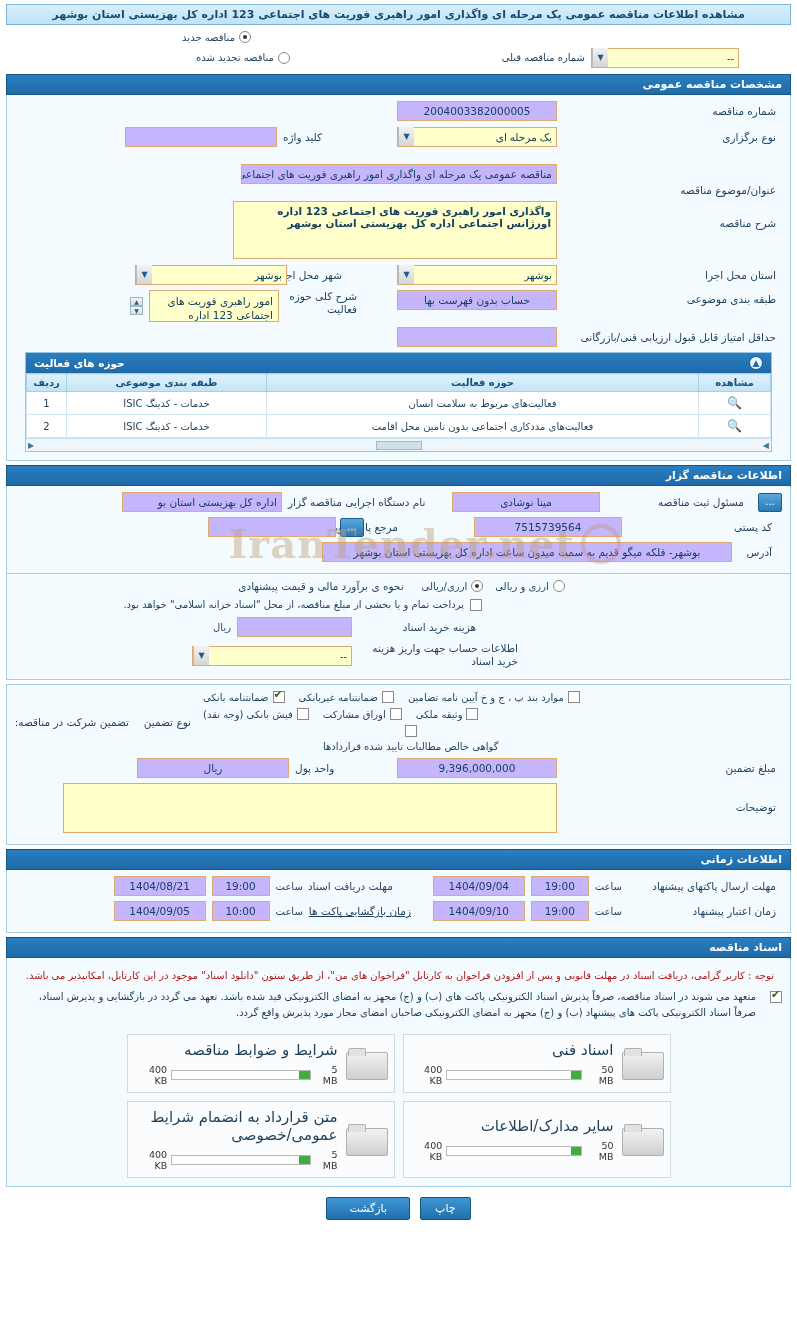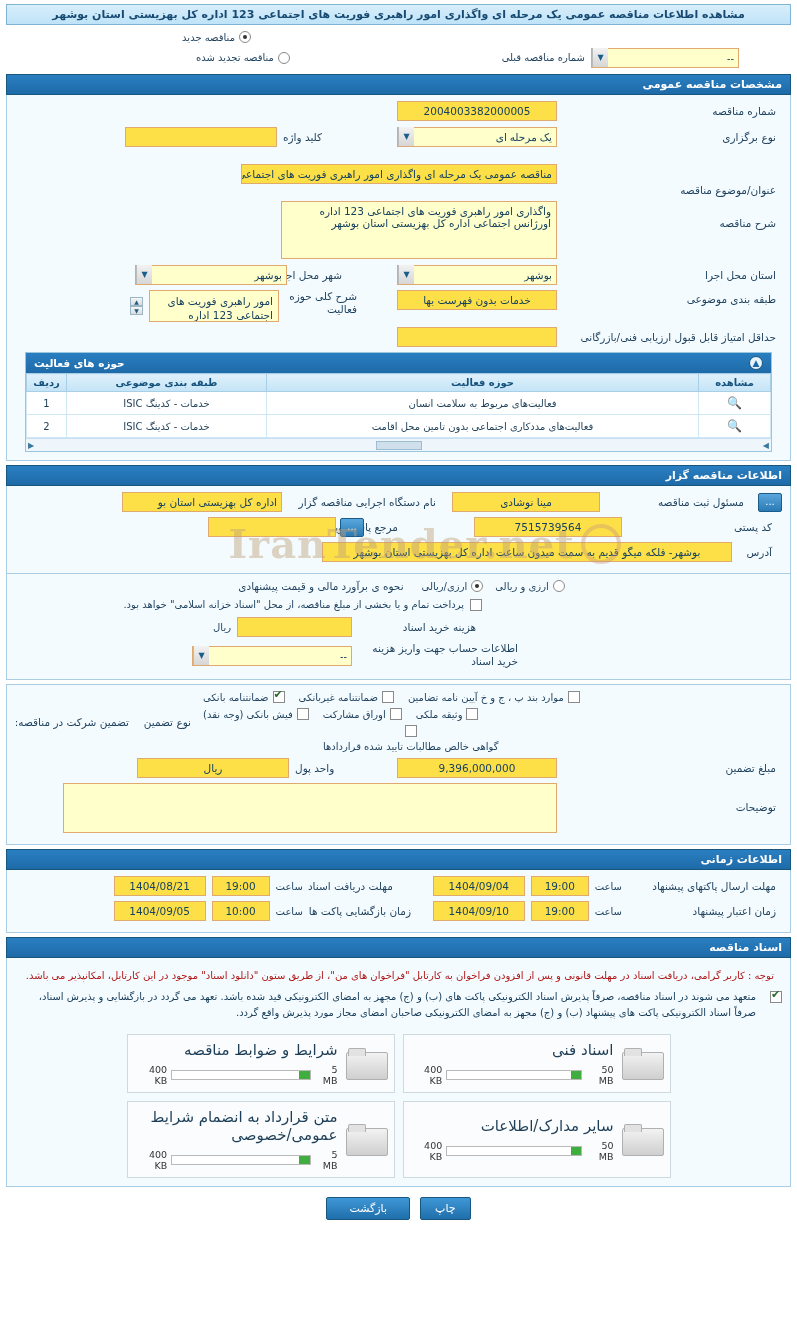--- a/index.html
+++ b/index.html
@@ -46,21 +46,21 @@
   
   .row { display: flex; align-items: center; margin-bottom: 5px; }
   .lbl {
     font-size: 10.5px;
     color: #1c3f5c;
     text-align: right;
     padding: 0 6px;
     white-space: nowrap;
   }
   .fld {
-    background: #fde047;
+    background: #c4b5fd;
     border: 1px solid #e0a96d;
     font-size: 10.5px;
     color: #16415f;
     padding: 2px 4px;
     height: 20px;
     line-height: 15px;
     overflow: hidden;
     white-space: nowrap;
     text-align: right;
   }
@@ -269,21 +269,21 @@
       <input class="fld" style="width: 152px;" value="">
     </div>
 
     <div class="row" style="justify-content:flex-start;">
       <span class="lbl" style="width:225px;margin-top:32px;">عنوان/موضوع مناقصه</span>
       <span class="fld" style="width:316px;">مناقصه عمومی یک مرحله ای واگذاری امور راهبری فوریت های اجتماعی 123 اداره کل بهزیستی</span>
     </div>
 
     <div class="row" style="justify-content:flex-start; align-items:flex-start;">
       <span class="lbl" style="width:225px; padding-top:16px;">شرح مناقصه</span>
-      <div class="area" style="width:276px; height:58px;">واگذاری امور راهبری فوریت های اجتماعی 123 اداره اورژانس اجتماعی اداره کل بهزیستی استان بوشهر</div>
+      <div class="area" style="width:324px; height:58px;font-weight:bold;">واگذاری امور راهبری فوریت های اجتماعی 123 اداره اورژانس اجتماعی اداره کل بهزیستی استان بوشهر</div>
     </div>
 
     <div class="row" style="justify-content:flex-start;">
       <span class="lbl" style="width:225px;">استان محل اجرا</span>
       <span class="sel-wrap">
         <select class="fld" style="width:160px;">
           <option>بوشهر</option>
         </select>
         <span class="arrow">▼</span>
       </span>
@@ -291,21 +291,21 @@
       <span class="sel-wrap">
         <select class="fld" style="width:152px;">
           <option>بوشهر</option>
         </select>
         <span class="arrow">▼</span>
       </span>
     </div>
 
     <div class="row" style="justify-content:flex-start; align-items:flex-start;">
       <span class="lbl" style="width:225px; padding-top:3px;">طبقه بندی موضوعی</span>
-      <span class="fld" style="width:160px; text-align:center;">خدمات بدون فهرست بها</span>
+      <span class="fld" style="width:160px; text-align:center;">حساب بدون فهرست بها</span>
       <span class="lbl" style="width:118px; text-align:right; padding-right:40px; white-space:normal; line-height:13px;">شرح کلی حوزه فعالیت</span>
       <span class="tri-box">
         <span class="area" style="width:130px; height:32px; line-height:14px; white-space:normal;">امور راهبری فوریت های اجتماعی 123 اداره</span>
         <span class="spinner-col">
           <span class="spin">▲</span>
           <span class="spin">▼</span>
         </span>
       </span>
     </div>
 
@@ -350,21 +350,21 @@
       </div>
     </div>
   </div>
 
   <div class="sec-head">اطلاعات مناقصه گزار</div>
   <div class="sec-body">
     <div class="row" style="justify-content:flex-start;">
       <span class="dots-btn" style="margin-left:8px;">...</span>
       <span class="lbl" style="width:150px;">مسئول ثبت مناقصه</span>
       <span class="fld" style="width:148px; text-align:center;">مینا نوشادی</span>
-      <span class="lbl" style="width:170px; text-align:right; padding-right:16px;">نام دستگاه اجرایی مناقصه گزار</span>
+      <span class="lbl" style="width:170px; text-align:left; padding-right:16px;">نام دستگاه اجرایی مناقصه گزار</span>
       <span class="fld" style="width:160px;">اداره کل بهزیستی استان بو</span>
     </div>
 
     <div class="row" style="justify-content:flex-start;">
       <span class="lbl" style="width:160px; padding-right:10px;">کد پستی</span>
       <span class="fld" style="width:148px; text-align:center;">7515739564</span>
       <span class="lbl" style="width:110px; text-align:left; padding-right:76px;">مرجع پاسخگویی</span>
       <span class="dots-btn" style="margin-left:4px;">...</span>
       <input class="fld" style="width: 128px;" value="">
     </div>
@@ -473,21 +473,21 @@
       <span class="lbl" style="width:130px; text-align:left; padding-right:40px;">مهلت دریافت اسناد</span>
       <span class="small-lbl" style="padding-left:6px;">ساعت</span>
       <span class="fld" style="width:58px; text-align:center;">19:00</span>
       <span class="fld" style="width:92px; text-align:center; margin-right:6px;">1404/08/21</span>
     </div>
     <div class="row" style="justify-content:flex-start;">
       <span class="lbl" style="width:160px; text-align:right;">زمان اعتبار پیشنهاد</span>
       <span class="small-lbl" style="padding-left:6px;">ساعت</span>
       <span class="fld" style="width:58px; text-align:center;">19:00</span>
       <span class="fld" style="width:92px; text-align:center; margin-right:6px;">1404/09/10</span>
-      <span class="lbl" style="width:130px; text-align:left; ">زمان بازگشایی پاکت ها</span>
+      <span class="lbl" style="width:130px; text-align:left; text-decoration:underline;">زمان بازگشایی پاکت ها</span>
       <span class="small-lbl" style="padding-left:6px;">ساعت</span>
       <span class="fld" style="width:58px; text-align:center;">10:00</span>
       <span class="fld" style="width:92px; text-align:center; margin-right:6px;">1404/09/05</span>
     </div>
   </div>
 
   <div class="sec-head">اسناد مناقصه</div>
   <div class="sec-body">
     <div class="note">توجه : کاربر گرامی، دریافت اسناد در مهلت قانونی و پس از افزودن فراخوان به کارتابل "فراخوان های من"، از طریق ستون "دانلود اسناد" موجود در این کارتابل، امکانپذیر می باشد.</div>
     <div style="display:flex; gap:6px; align-items:flex-start;">

